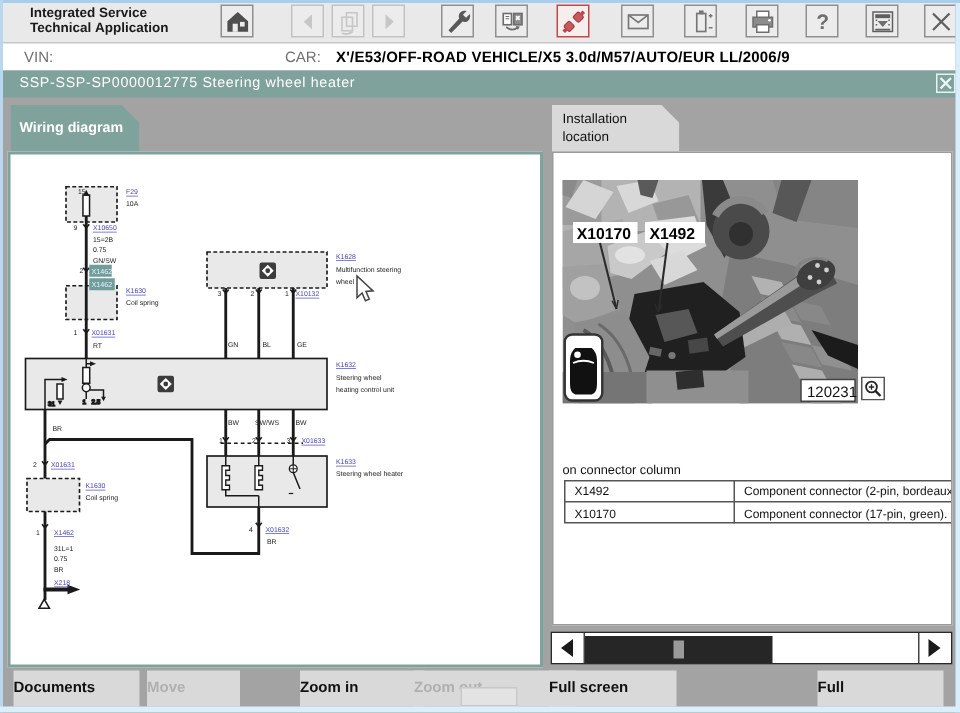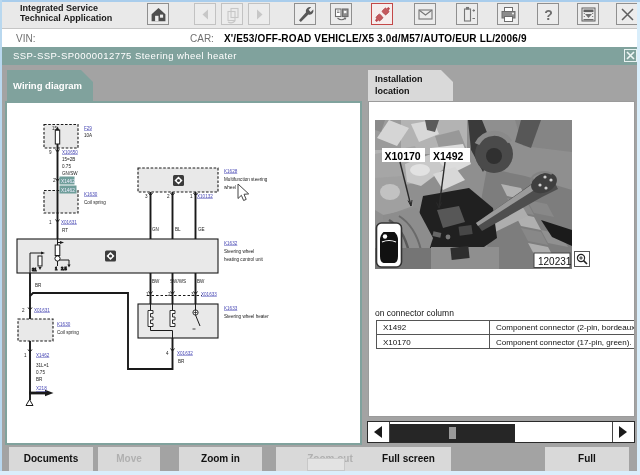--- a/index.html
+++ b/index.html
@@ -20,33 +20,33 @@
 .tb svg{position:absolute;left:1px;top:1px}
 
 #vinrow{left:2px;top:29px;width:635px;height:18px;background:#fff;font-size:10px}
 
 #titlebar{left:2px;top:47px;width:635px;height:18px;background:#80a29d;color:#fff;font-size:9.5px;font-weight:normal}
 #tbx{left:622px;top:2px;width:13px;height:13px;border:1px solid #e8f2f1;box-sizing:border-box}
 
 #tabL{left:7px;top:70px;width:86px;height:31px;background:#80a29d;clip-path:polygon(0 0,74px 0,86px 12px,86px 31px,0 31px)}
 #tabL span{position:absolute;left:6px;top:10px;color:#fff;font-weight:bold;font-size:9.5px}
 #tabR{left:368px;top:70px;width:85px;height:31px;background:#d9d9d9;clip-path:polygon(0 0,73px 0,85px 12px,85px 31px,0 31px)}
-#tabR div{position:absolute;left:7px;top:3px;color:#111;font-weight:bold;font-size:9px;line-height:12px}
+#tabR div{position:absolute;left:7px;top:3px;color:#111;font-weight:normal;font-size:9px;line-height:12px}
 
 #panL{left:5px;top:101px;width:357px;height:344px;background:#fff;border:2px solid #80a29d;box-sizing:border-box}
 #panR{left:368px;top:101px;width:267px;height:316px;background:#fff;border:1px solid #9b9b9b;box-sizing:border-box;overflow:hidden}
 
 #sbar{left:367px;top:421px;width:268px;height:22px;background:#fff;border:1px solid #2a2a2a;box-sizing:border-box}
 #sbarL{position:absolute;left:0;top:0;width:21px;height:20px;border-right:1px solid #444;background:#fff}
 #sbarR{position:absolute;right:0;top:0;width:21px;height:20px;border-left:1px solid #444;background:#fff}
 #sbdark{position:absolute;left:22px;top:2px;width:125px;height:18px;background:#262626}
 #sbthumb{position:absolute;left:81px;top:5px;width:7px;height:12px;background:#9a9a9a}
 .tri{width:0;height:0;position:absolute}
 
-.bbtn{position:absolute;top:447px;height:24px;background:#d9d9d9;font-size:10px;font-weight:bold;color:#111;text-align:center;line-height:24px}
+.bbtn{position:absolute;top:447px;height:24px;background:#d9d9d9;font-size:10px;font-weight:bold;color:#111;text-align:left;line-height:24px}
 .bbtn.dis{color:#b0b0b0}
 </style>
 </head>
 <body>
 <div id="win">
   <div class="abs" id="toolbar"></div>
   <div class="abs" id="brand">Integrated Service<br>Technical&nbsp;Application</div>
 
   <div class="abs" style="left:147px;top:3px">
     <div class="tb" style="left:0">
@@ -421,21 +421,21 @@
     <div id="sbarL">
         <div class="tri" style="left:6px;top:4px;border-top:6px solid transparent;border-bottom:6px solid transparent;border-right:8px solid #1a1a1a"></div>
       </div>
     <div id="sbarR">
         <div class="tri" style="left:6px;top:4px;border-top:6px solid transparent;border-bottom:6px solid transparent;border-left:8px solid #1a1a1a"></div>
       </div>
   </div>
 
   <div class="bbtn" style="left:9px;width:84px">Documents</div>
   <div class="bbtn dis" style="left:98px;width:62px">Move</div>
-  <div class="bbtn" style="left:179px;width:83px">Zoom in</div>
+  <div class="bbtn" style="left:200px;width:83px">Zoom in</div>
   <div class="bbtn dis" style="left:276px;width:108px">Zoom out<div class="abs" style="left:31px;top:11px;width:38px;height:13px;background:#e3e3e3;border:1px solid #c8c8c8;box-sizing:border-box"></div></div>
   <div class="bbtn" style="left:366px;width:85px">Full screen</div>
   <div class="bbtn" style="left:545px;width:84px">Full</div>
 
   <div class="abs" id="edgeT"></div>
   <div class="abs" id="edgeL"></div>
   <div class="abs" id="edgeR"></div>
   <div class="abs" id="edgeB"></div>
 </div>
 

